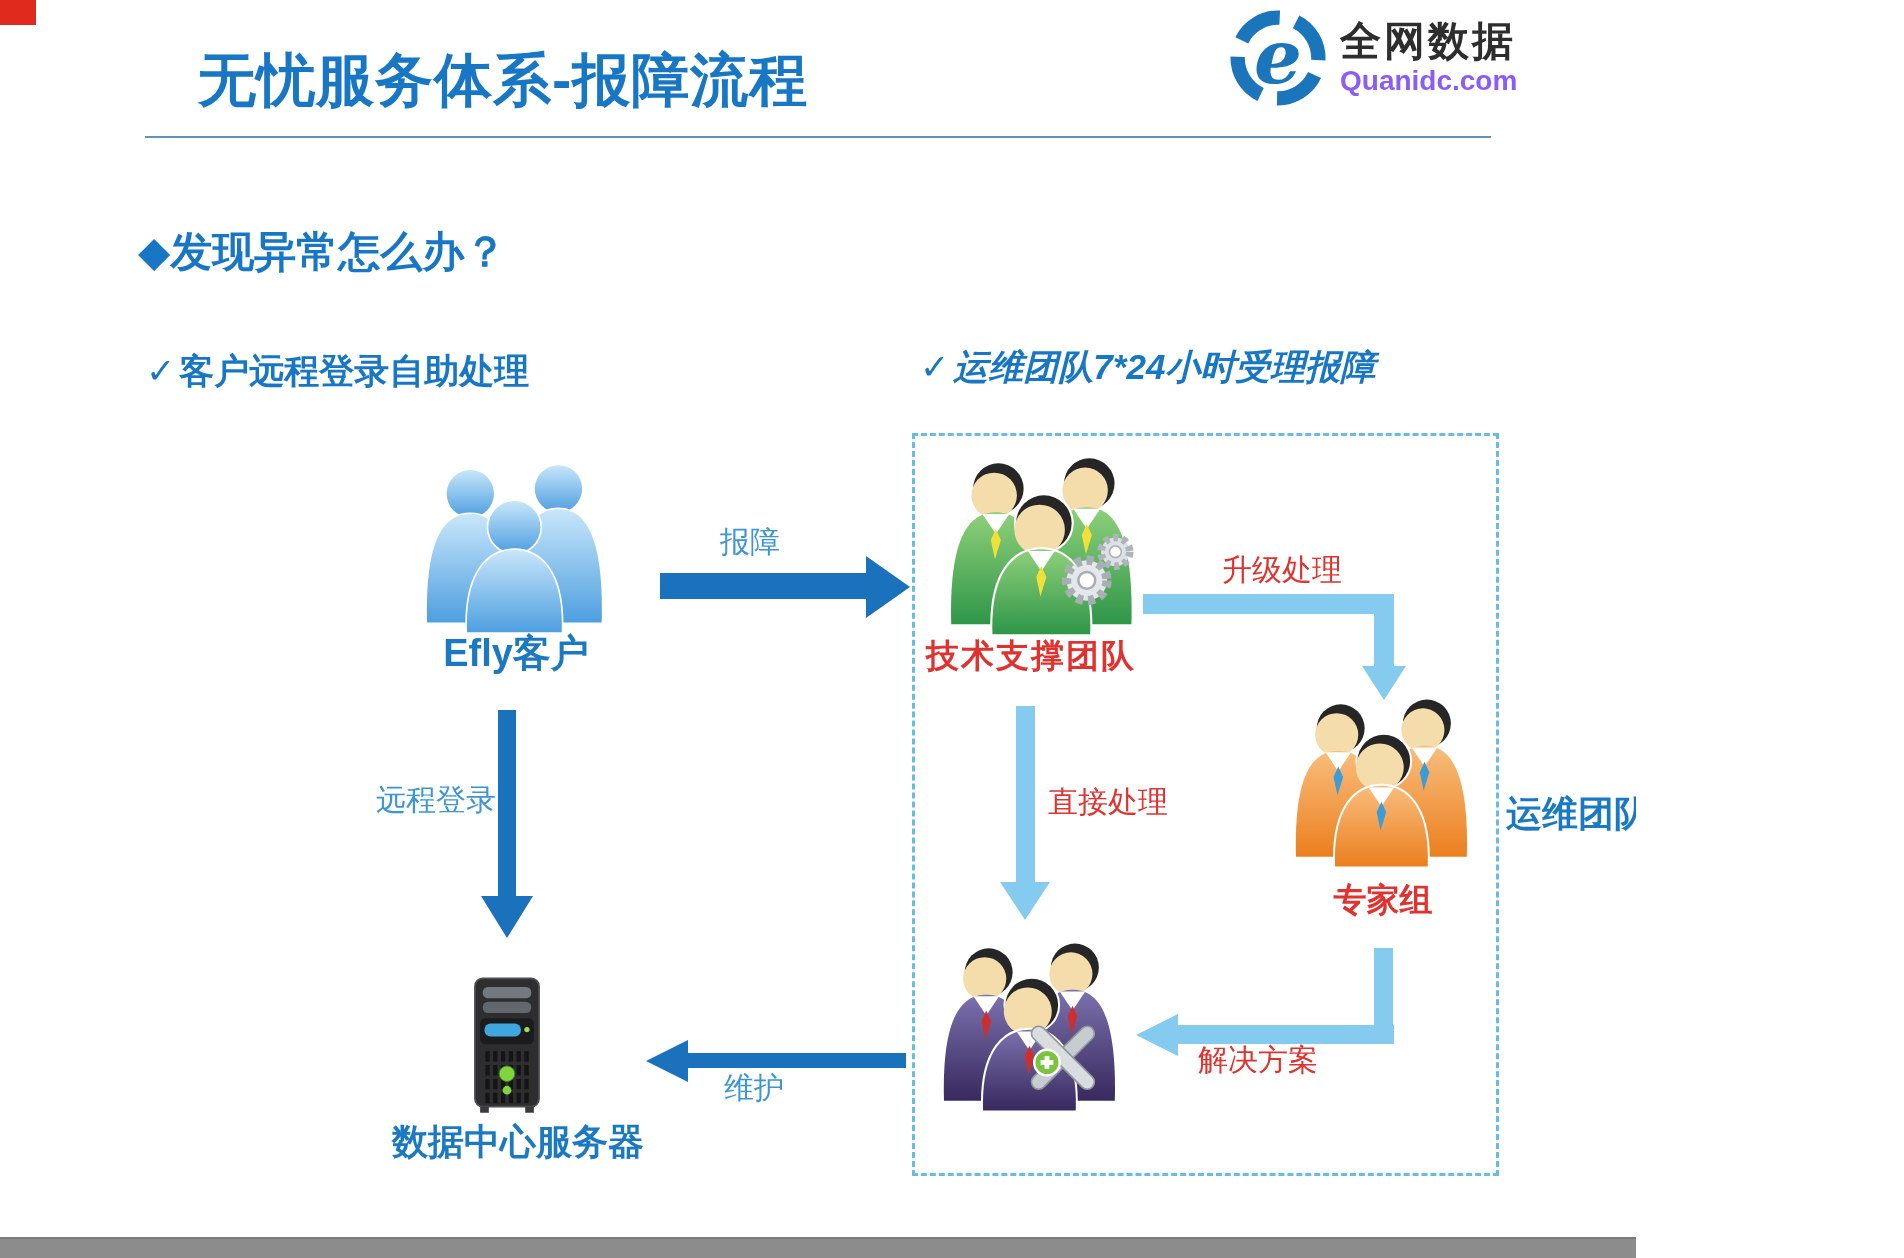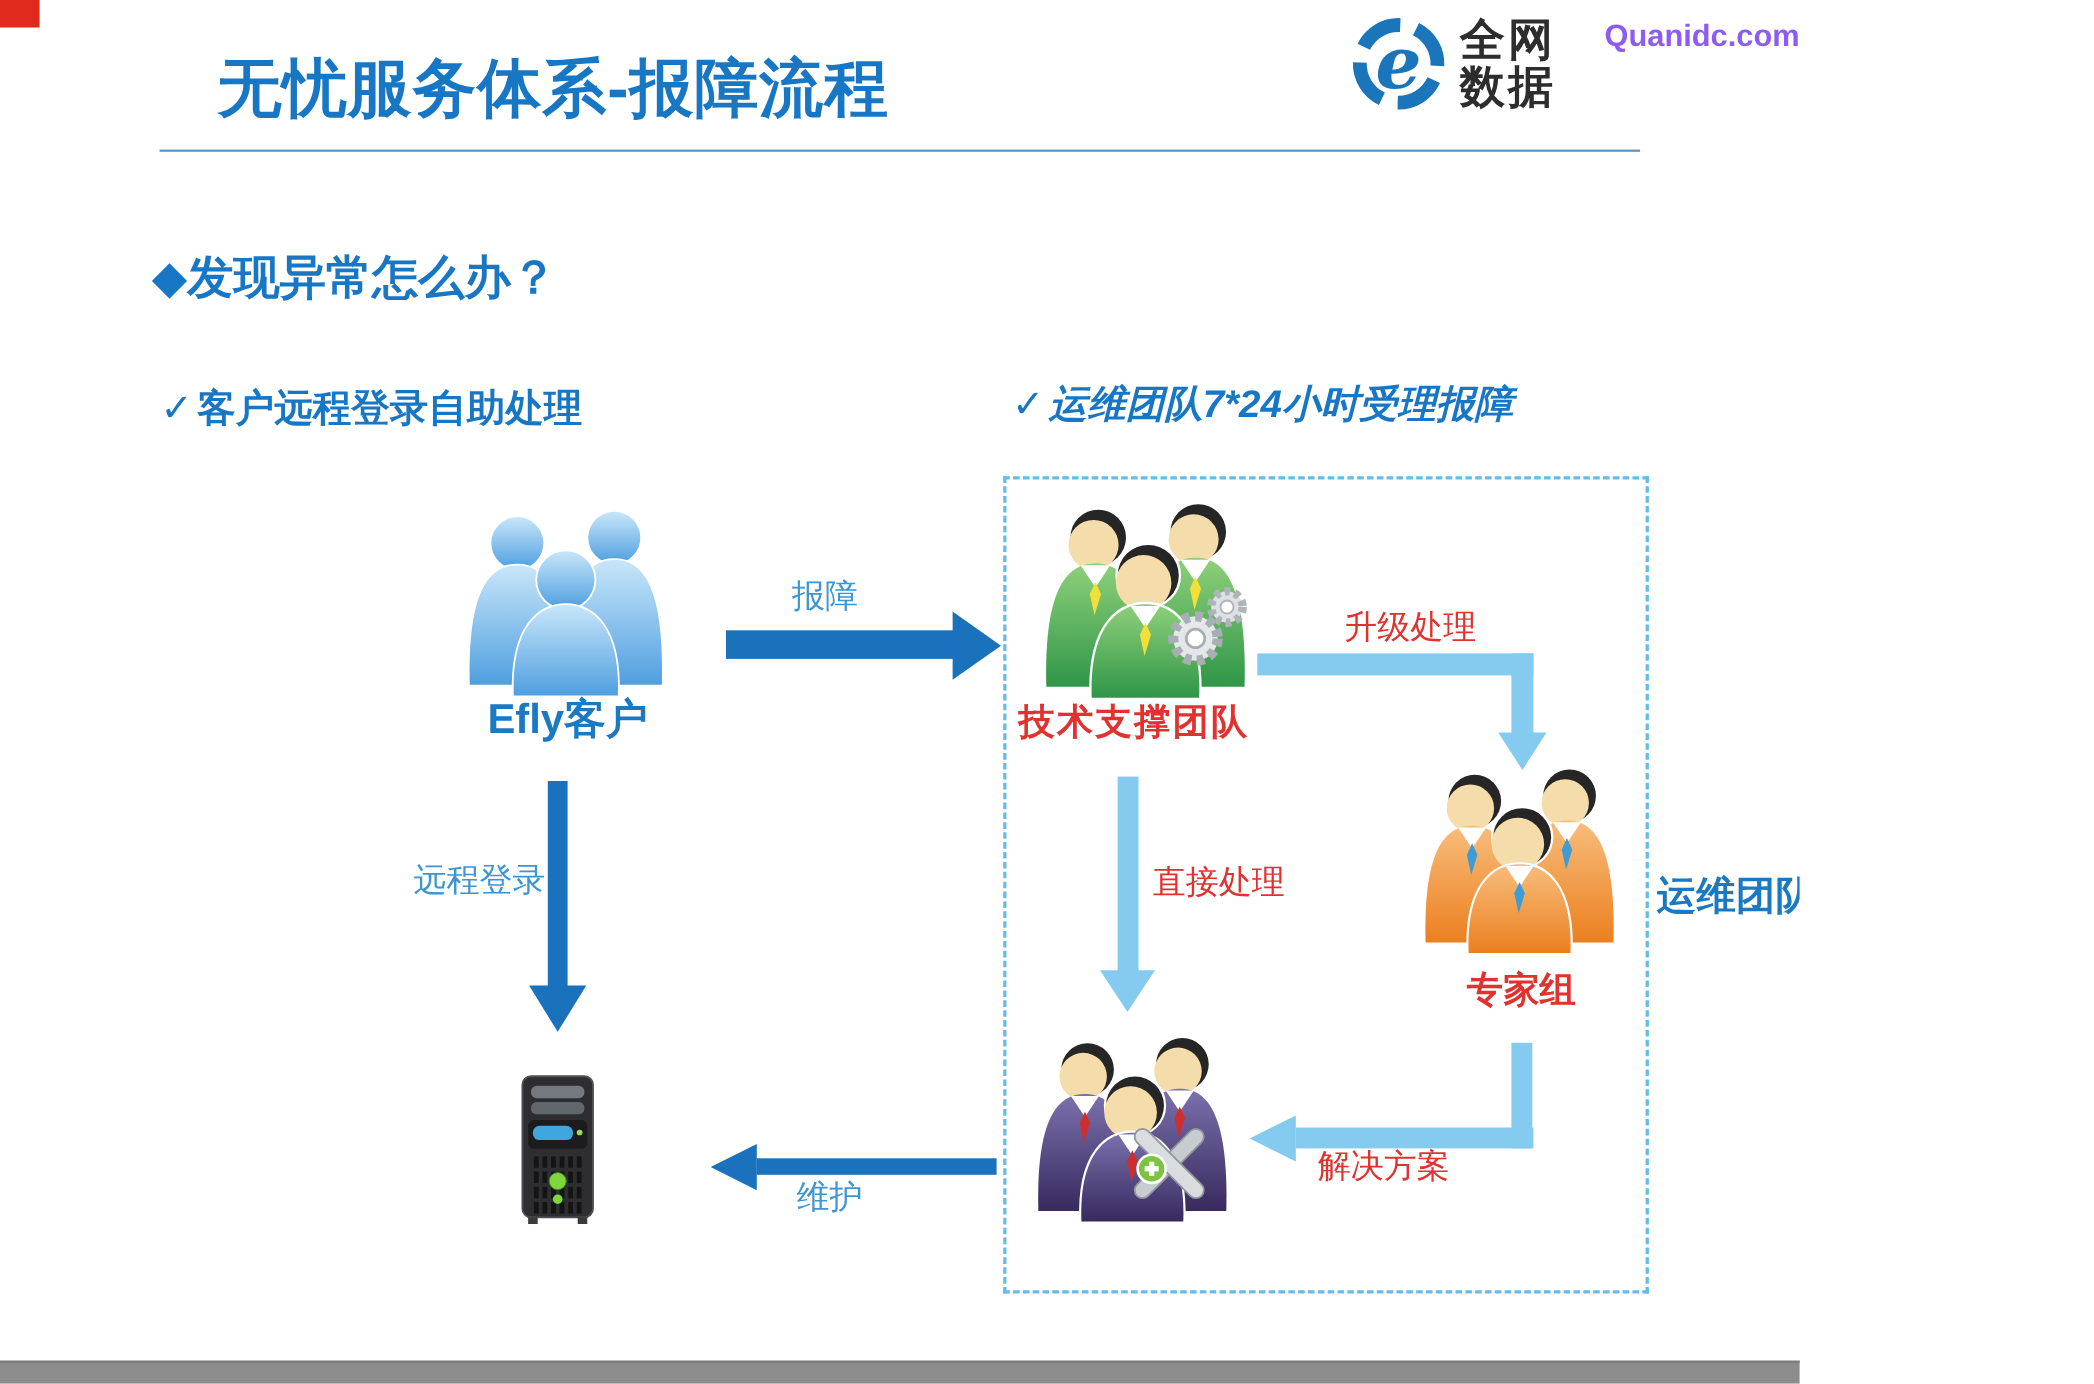--- a/index.html
+++ b/index.html
@@ -3,21 +3,21 @@
 <meta charset="utf-8">
 <style>
   html,body{margin:0;padding:0;background:#ffffff;}
   .stage{position:relative;width:1636px;height:1258px;background:#ffffff;overflow:hidden;
          font-family:"Liberation Sans","DejaVu Sans",sans-serif;}
   .abs{position:absolute;}
   .corner-red{left:0;top:0;width:36px;height:25px;background:#e02a1e;}
   .title{left:198px;top:42px;font-size:58px;font-weight:800;color:var(--title_blue);letter-spacing:1px;}
   .rule{left:145px;top:136px;width:1346px;height:2px;background:#5f93c3;}
   .logo{left:1226px;top:6px;display:flex;align-items:center;gap:10px;}
-  .logo-text{display:flex;line-height:1.05;}
+  .logo-text{display:flex;flex-direction:column;line-height:1.05;}
   .brand{font-size:41px;font-weight:700;color:#2d2d2d;letter-spacing:3px;}
   .domain{font-size:28px;font-weight:700;color:#8b5cf6;margin-top:3px;}
   .heading{left:138px;top:224px;font-size:42px;font-weight:700;color:var(--title_blue);}
   .check{font-size:35px;font-weight:700;color:var(--title_blue);}
   .check .ck{margin-right:4px;}
   .check1{left:146px;top:348px;}
   .check2{left:920px;top:344px;font-style:italic;}
   .dashed-box{left:912px;top:433px;width:581px;height:737px;border:3px dashed var(--dashed_border);}
   .node-label{font-weight:700;text-align:center;white-space:nowrap;}
   .blue-label{color:var(--label_blue);}
@@ -211,20 +211,21 @@
       <circle cx="45" cy="112" r="9" fill="#7ed63c" stroke="#3f7d1c" stroke-width="1"></circle>
       <circle cx="45" cy="131" r="5" fill="#7ed63c"></circle>
       <rect x="14" y="150" width="10" height="7" fill="#3a3a3c"></rect>
       <rect x="66" y="150" width="10" height="7" fill="#3a3a3c"></rect>
     </svg>
   </div>
 
   <div class="abs node-label blue-label" style="left:410px;top:628px;width:212px;font-size:38px">Efly客户</div>
   <div class="abs node-label red-label" style="left:926px;top:634px;font-size:33px;letter-spacing:2px">技术支撑团队</div>
   <div class="abs node-label red-label" style="left:1286px;top:878px;width:194px;font-size:33px">专家组</div>
+  <div class="abs node-label blue-label" style="left:378px;top:1118px;width:280px;font-size:36px">数据中心服务器</div>
   <div class="abs node-label blue-label" style="left:1506px;top:790px;font-size:36px">运维团队</div>
 
   <div>
     <div class="bar dark" style="left:660px;top:573px;width:208px;height:26px"></div>
     <div class="tri" style="left:866px;top:556px;border-width:31px 0 31px 44px;border-left-color:var(--arrow_dark_blue)"></div>
   </div>
   <div class="flow-label flow-blue" style="left:720px;top:522px">报障</div>
 
   <div>
     <div class="bar dark" style="left:498px;top:710px;width:18px;height:188px"></div>

